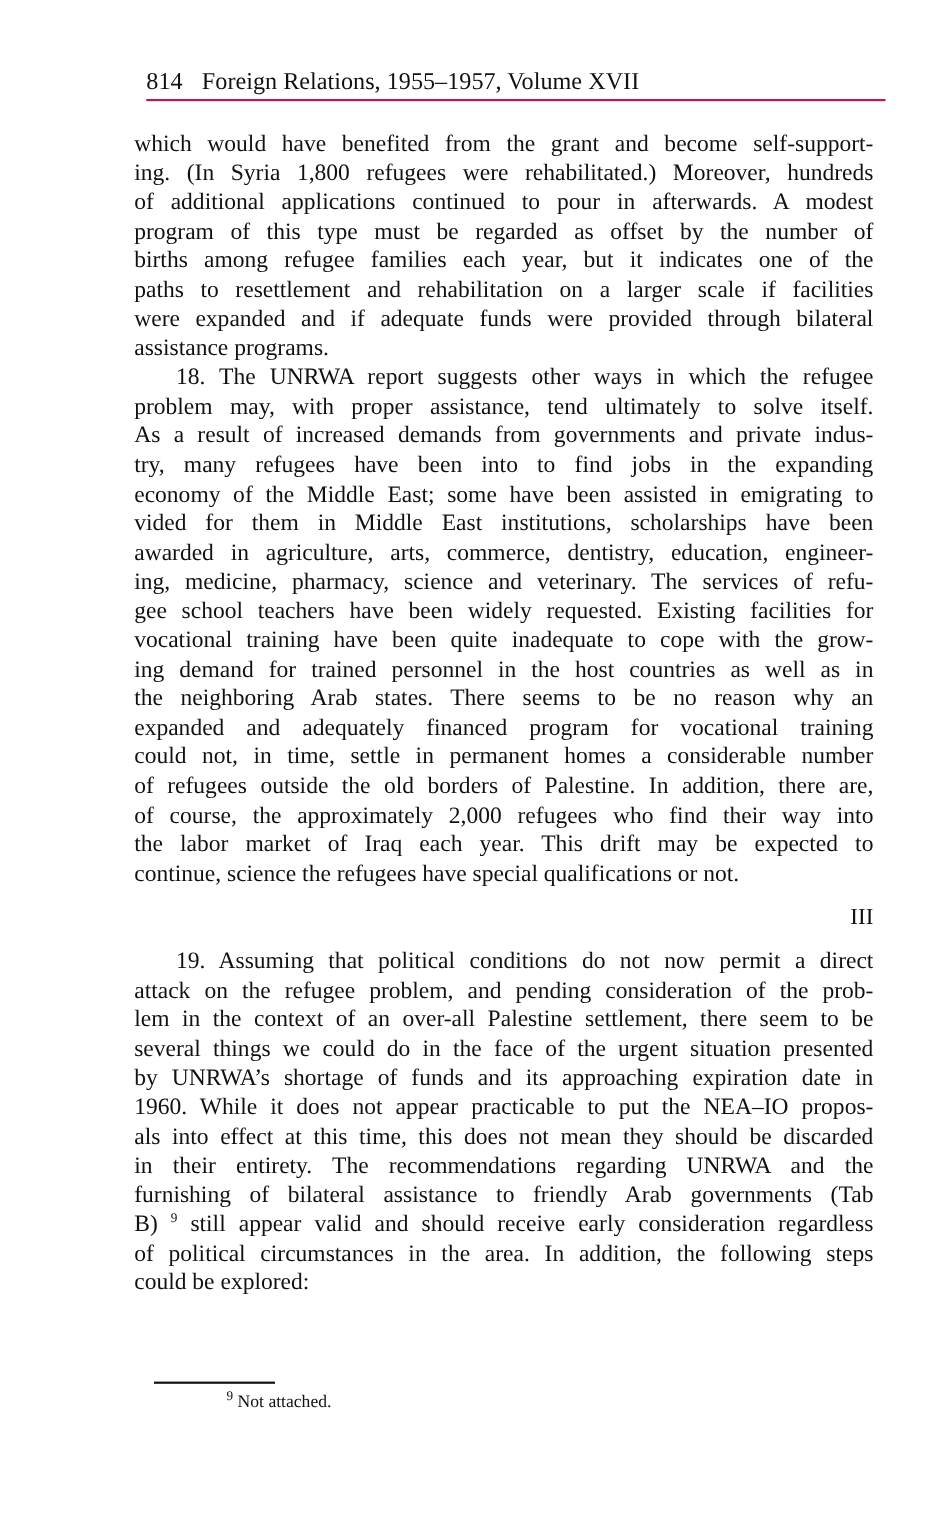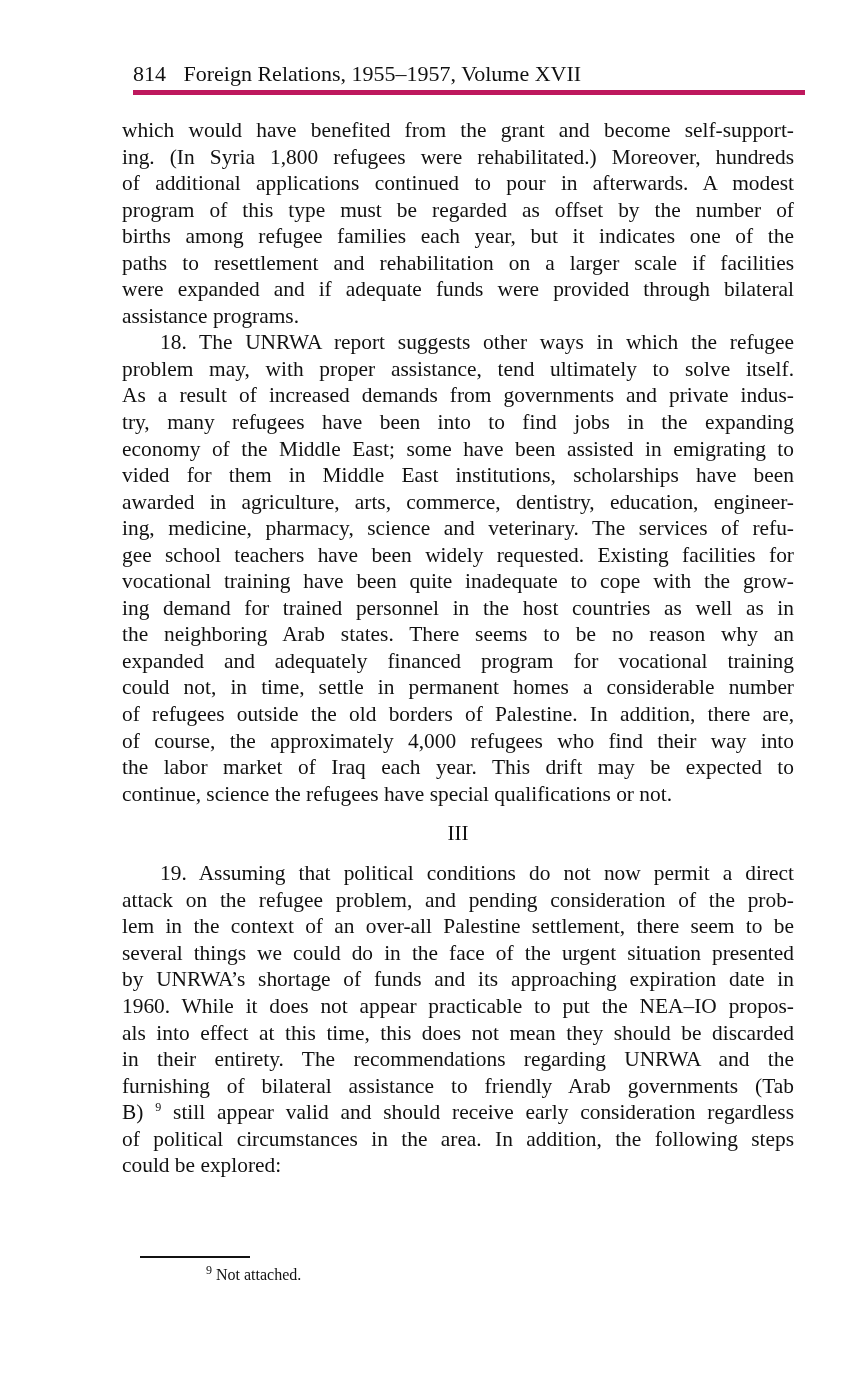--- a/index.html
+++ b/index.html
@@ -1,26 +1,26 @@
 <!DOCTYPE html>
 <html><head>
 <meta charset="utf-8">
 <style>
   html, body { margin:0; padding:0; background:#fff; }
   body { width:861px; height:1380px; position:relative; overflow:hidden;
          font-family:"Liberation Serif","DejaVu Serif",serif; color:#111; }
   .header { position:absolute; left:133px; top:58px; width:672px; height:32px;
-            border-bottom:5px solid #be185d; font-size:22px; line-height:32px; }
+            border-bottom:2px solid #be185d; font-size:22px; line-height:32px; }
   .header .pg { margin-right:12px; }
   .body-text { position:absolute; left:122px; top:117px; width:672px; font-size:21.4px; }
   .ln { display:block; height:26.55px; line-height:26.55px; white-space:nowrap;
         text-align:justify; text-align-last:justify; }
   .ln.last { text-align-last:left;font-family:Liberation Serif, serif; }
   .ln.indent { padding-left:38px; }
-  .section { text-align:center; height:53px; line-height:53px; font-size:21px; }
+  .section { text-align:right; height:53px; line-height:53px; font-size:21px; }
   sup { font-size:12px; line-height:0; }
   .fn-rule { position:absolute; left:140px; top:1256px; width:110px; height:2px; background:#111; }
   .footnote { position:absolute; left:172px; top:1264px; font-size:16px; line-height:22px;margin-left:34px; }
 </style>
 </head>
 <body>
 
 <div class="header">
   <span class="pg">814</span>
   <span>Foreign Relations, 1955–1957, Volume XVII</span>
@@ -46,21 +46,21 @@
     <span class="ln">vided for them in Middle East institutions, scholarships have been</span>
     <span class="ln">awarded in agriculture, arts, commerce, dentistry, education, engineer-</span>
     <span class="ln">ing, medicine, pharmacy, science and veterinary. The services of refu-</span>
     <span class="ln">gee school teachers have been widely requested. Existing facilities for</span>
     <span class="ln">vocational training have been quite inadequate to cope with the grow-</span>
     <span class="ln">ing demand for trained personnel in the host countries as well as in</span>
     <span class="ln">the neighboring Arab states. There seems to be no reason why an</span>
     <span class="ln">expanded and adequately financed program for vocational training</span>
     <span class="ln">could not, in time, settle in permanent homes a considerable number</span>
     <span class="ln">of refugees outside the old borders of Palestine. In addition, there are,</span>
-    <span class="ln">of course, the approximately 4,000 refugees who find their way into</span>
+    <span class="ln">of course, the approximately 2,000 refugees who find their way into</span>
     <span class="ln">the labor market of Iraq each year. This drift may be expected to</span>
     <span class="ln last">continue, science the refugees have special qualifications or not.</span>
   </div>
 
   <div class="section">III</div>
 
   <div>
     <span class="ln indent">19. Assuming that political conditions do not now permit a direct</span>
     <span class="ln">attack on the refugee problem, and pending consideration of the prob-</span>
     <span class="ln">lem in the context of an over-all Palestine settlement, there seem to be</span>

